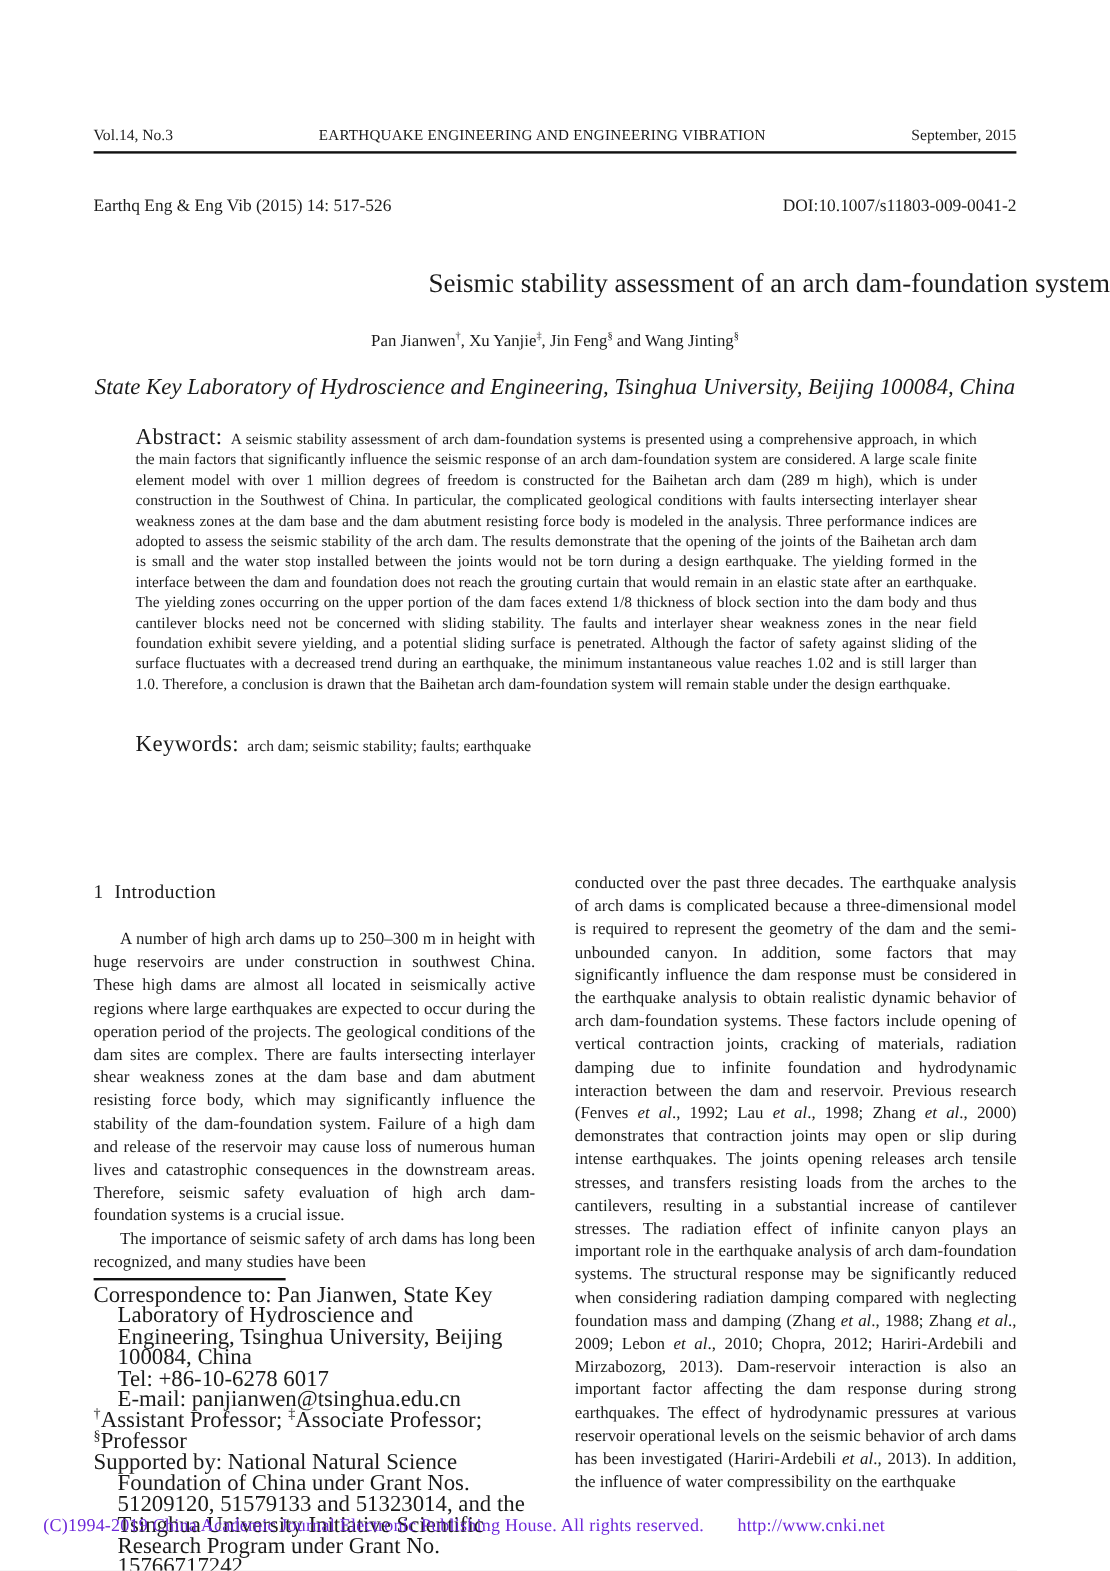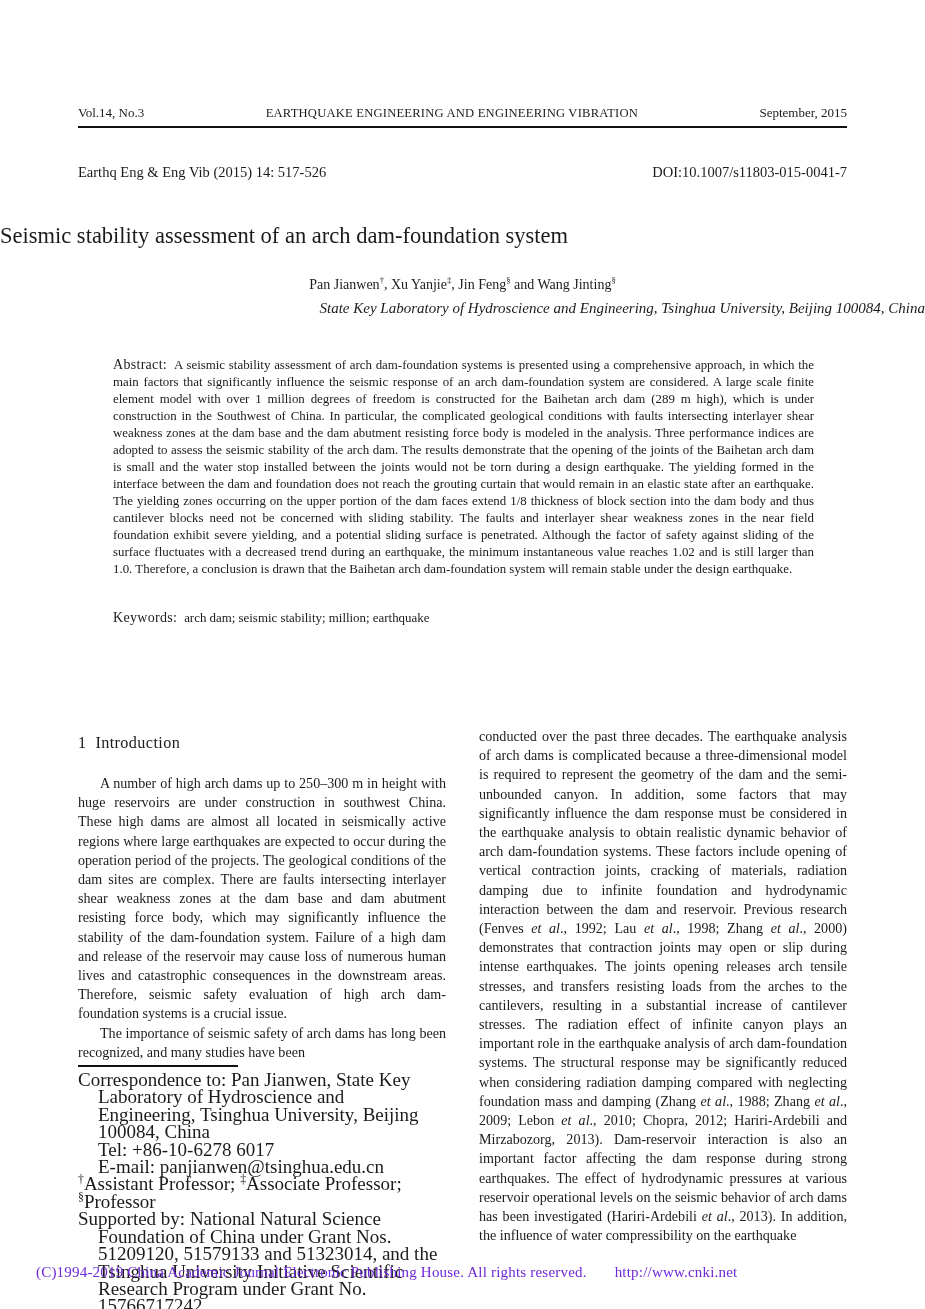--- a/index.html
+++ b/index.html
@@ -25,37 +25,37 @@
     height:2.4px; background:#111;
   }
   .citation-row {
     position:absolute; left:78px; right:78px; top:164px;
     display:flex; justify-content:space-between; align-items:baseline;
     font-size:14.5px;
   }
   
   .paper-title {
     position:absolute; left:0; right:0; top:223px;
-    text-align:left; font-size:22.5px; font-weight:normal; margin:0;
+    text-align:right; font-size:22.5px; font-weight:normal; margin:0;
   }
   .authors {
     position:absolute; left:0; right:0; top:277px;
     text-align:center; font-size:14px;
   }
   .affiliation {
-    position:absolute; left:0; right:0; top:300px;
-    text-align:right; font-style:italic; font-size:15px;
+    position:absolute; left:0; right:0; top:312px;
+    text-align:center; font-style:italic; font-size:19px;
   }
   sup { font-size:62%; line-height:0; vertical-align:super; }
   
   .abstract {
     position:absolute; left:113px; width:701px; top:356px;
     font-size:12.9px; line-height:17px; text-align:justify; margin:0;
   }
-  .big-label { font-size:14px; letter-spacing:0.3px; padding-right:7px; }
+  .big-label { font-size:19px; letter-spacing:0.3px; padding-right:7px; }
   .keywords {
     position:absolute; left:113px; width:701px; top:610px;
     font-size:12.9px; margin:0;
   }
   
   .columns {
     position:absolute; left:78px; top:683px; width:769px;
     display:flex; gap:33px;margin-top:44px;
   }
   .col { width:368px; }
@@ -92,30 +92,30 @@
 
   <div class="journal-header">
     <span>Vol.14, No.3</span>
     <span class="jname">EARTHQUAKE ENGINEERING AND ENGINEERING VIBRATION</span>
     <span>September, 2015</span>
   </div>
   <div class="header-rule"></div>
 
   <div class="citation-row">
     <span>Earthq Eng &amp; Eng Vib (2015) 14: 517-526</span>
-    <span>DOI:10.1007/s11803-015-0041-7</span>
+    <span>DOI:10.1007/s11803-009-0041-2</span>
   </div>
 
   <h1 class="paper-title">Seismic stability assessment of an arch dam-foundation system</h1>
   <div class="authors">Pan Jianwen<sup>†</sup>, Xu Yanjie<sup>‡</sup>, Jin Feng<sup>§</sup> and Wang Jinting<sup>§</sup></div>
   <div class="affiliation">State Key Laboratory of Hydroscience and Engineering, Tsinghua University, Beijing 100084, China</div>
 
   <p class="abstract"><span class="big-label">Abstract:</span><span>A seismic stability assessment of arch dam-foundation systems is presented using a comprehensive approach, in which the main factors that significantly influence the seismic response of an arch dam-foundation system are considered. A large scale finite element model with over 1 million degrees of freedom is constructed for the Baihetan arch dam (289 m high), which is under construction in the Southwest of China. In particular, the complicated geological conditions with faults intersecting interlayer shear weakness zones at the dam base and the dam abutment resisting force body is modeled in the analysis. Three performance indices are adopted to assess the seismic stability of the arch dam. The results demonstrate that the opening of the joints of the Baihetan arch dam is small and the water stop installed between the joints would not be torn during a design earthquake. The yielding formed in the interface between the dam and foundation does not reach the grouting curtain that would remain in an elastic state after an earthquake. The yielding zones occurring on the upper portion of the dam faces extend 1/8 thickness of block section into the dam body and thus cantilever blocks need not be concerned with sliding stability. The faults and interlayer shear weakness zones in the near field foundation exhibit severe yielding, and a potential sliding surface is penetrated. Although the factor of safety against sliding of the surface fluctuates with a decreased trend during an earthquake, the minimum instantaneous value reaches 1.02 and is still larger than 1.0. Therefore, a conclusion is drawn that the Baihetan arch dam-foundation system will remain stable under the design earthquake.</span></p>
 
-  <p class="keywords"><span class="big-label">Keywords:</span><span>arch dam; seismic stability; million; earthquake</span></p>
+  <p class="keywords"><span class="big-label">Keywords:</span><span>arch dam; seismic stability; faults; earthquake</span></p>
 
   <div class="columns">
     <div class="col col-left">
       <h2 class="section-heading">1&nbsp;&nbsp;Introduction</h2>
       <p class="body-para">A number of high arch dams up to 250–300 m in height with huge reservoirs are under construction in southwest China. These high dams are almost all located in seismically active regions where large earthquakes are expected to occur during the operation period of the projects. The geological conditions of the dam sites are complex. There are faults intersecting interlayer shear weakness zones at the dam base and dam abutment resisting force body, which may significantly influence the stability of the dam-foundation system. Failure of a high dam and release of the reservoir may cause loss of numerous human lives and catastrophic consequences in the downstream areas. Therefore, seismic safety evaluation of high arch dam-foundation systems is a crucial issue.</p>
       <p class="body-para">The importance of seismic safety of arch dams has long been recognized, and many studies have been</p>
 
       <div class="footnote-rule"></div>
       <div class="footnote">
         <div class="fn-hang">Correspondence to: Pan Jianwen, State Key Laboratory of Hydroscience and Engineering, Tsinghua University, Beijing 100084, China</div>

